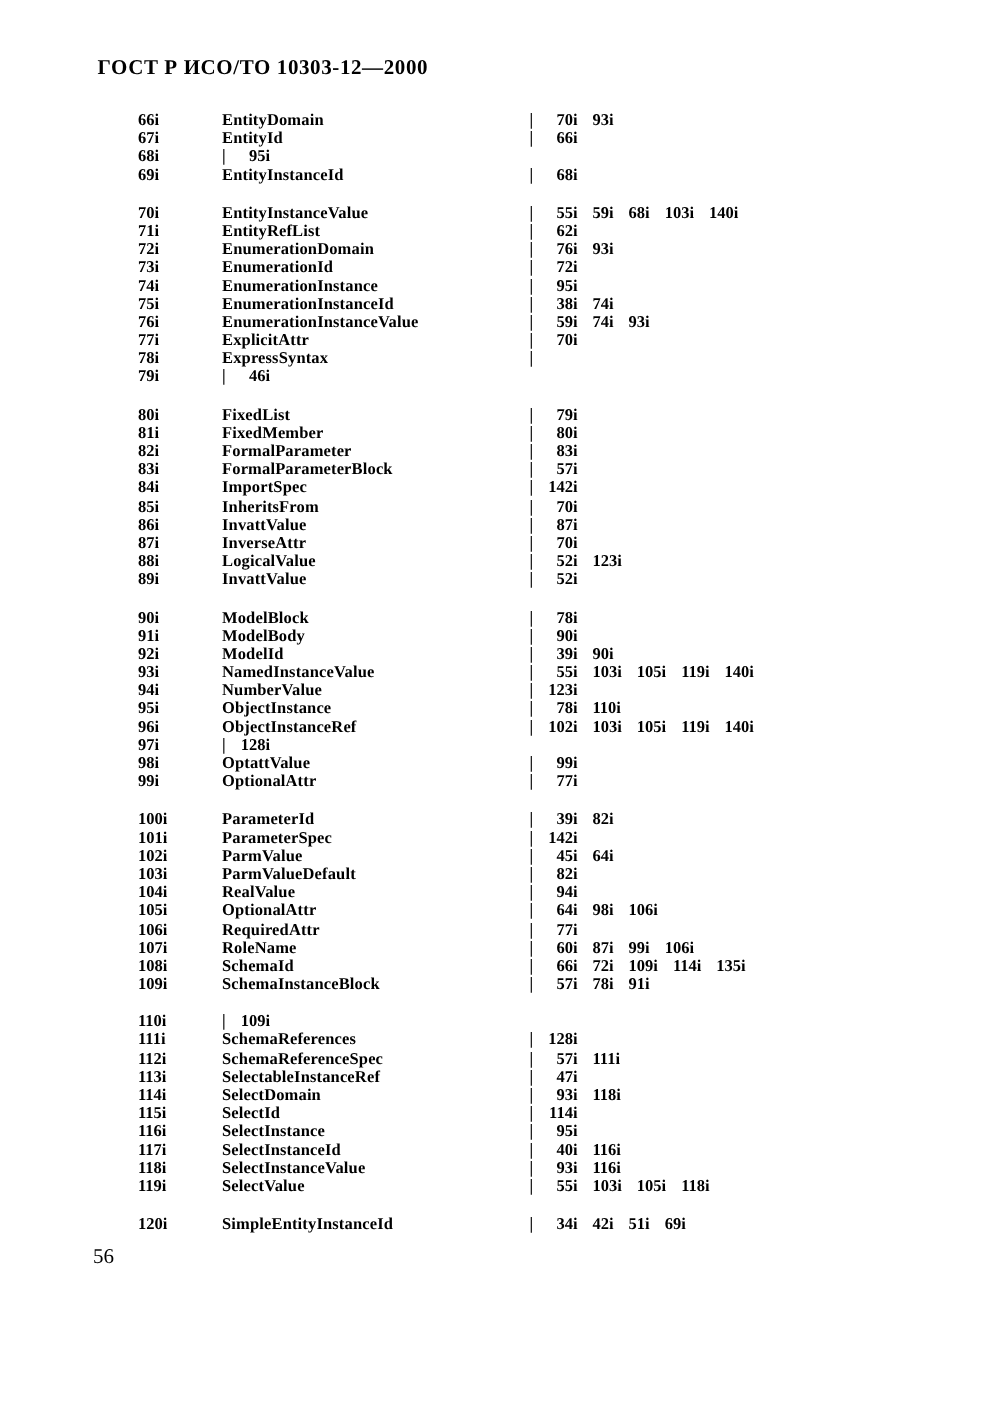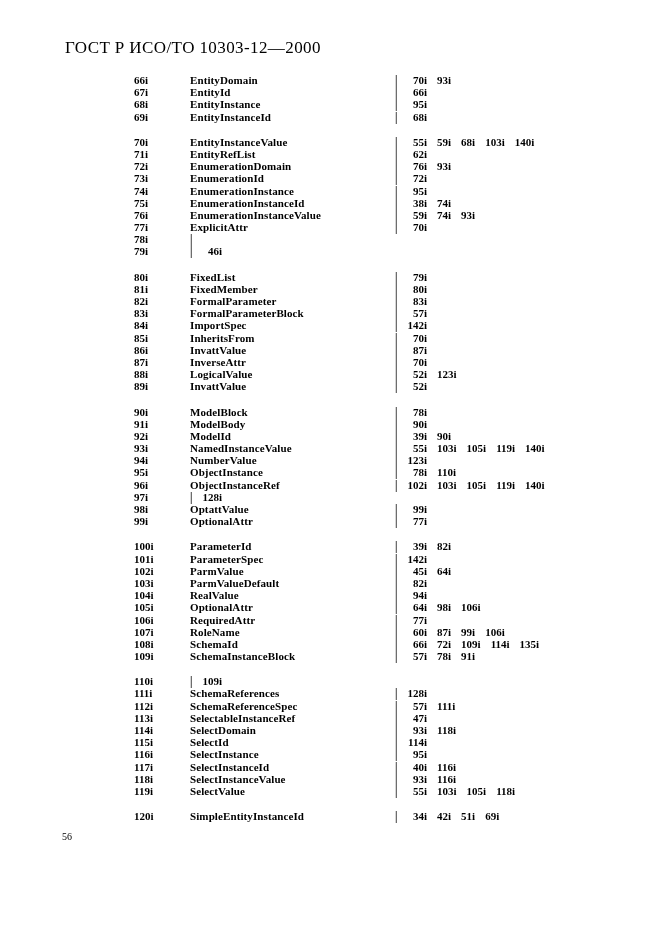--- a/index.html
+++ b/index.html
@@ -14,34 +14,33 @@
     background: #ffffff;
     font-family: "Liberation Serif", "DejaVu Serif", serif;
     color: #000000;
     overflow: hidden;
     margin: 0 auto;
   }
   .doc-header {
     position: absolute;
     left: 65px;
     top: 38px;
-    font-size: 17px;
-    font-weight: normal;
+    font-size: 14px;
+    font-weight: bold;
     letter-spacing: 0.4px;
     white-space: nowrap;
   }
   .index-content {
     position: absolute;
     left: 92px;
     top: 74px;
     width: 540px;
   }
   .index-group {
     margin-bottom: 13px;
-    margin-left: 42px;
   }
   .row {
     display: flex;
     align-items: baseline;
     height: 12.2px;
     line-height: 12.2px;
     font-size: 11px;
     font-weight: bold;
     white-space: nowrap;
   }
@@ -71,21 +70,21 @@
     min-width: 28px;
     text-align: right;
   }
   .ref + .ref {
     margin-left: 10px;
   }
   .page-number {
     position: absolute;
     left: 62px;
     top: 831px;
-    font-size: 10px;
+    font-size: 14px;
     font-weight: normal;
   }
 </style>
 </head>
 <body>
 
 <div class="page">
   <div class="doc-header">ГОСТ Р ИСО/ТО 10303-12—2000</div>
 
   <div class="index-content" id="index-content">
@@ -104,21 +103,20 @@
     <span class="col-id">67i</span>
     <span class="col-name">EntityId</span>
     <span class="pipe">|</span>
     <span class="refs">
             <span class="ref first">66i</span>
           </span>
   </div>
 
   <div class="row">
     <span class="col-id">68i</span>
-    <span class="col-name">EntityInstance</span>
     <span class="pipe">|</span>
     <span class="refs">
             <span class="ref first">95i</span>
           </span>
   </div>
 
   <div class="row">
     <span class="col-id">69i</span>
     <span class="col-name">EntityInstanceId</span>
     <span class="pipe">|</span>
@@ -203,20 +201,21 @@
     <span class="col-id">77i</span>
     <span class="col-name">ExplicitAttr</span>
     <span class="pipe">|</span>
     <span class="refs">
             <span class="ref first">70i</span>
           </span>
   </div>
 
   <div class="row">
     <span class="col-id">78i</span>
+    <span class="col-name">ExpressSyntax</span>
     <span class="pipe">|</span>
     <span class="refs"></span>
   </div>
 
   <div class="row">
     <span class="col-id">79i</span>
     <span class="pipe">|</span>
     <span class="refs">
             <span class="ref first">46i</span>
           </span>

